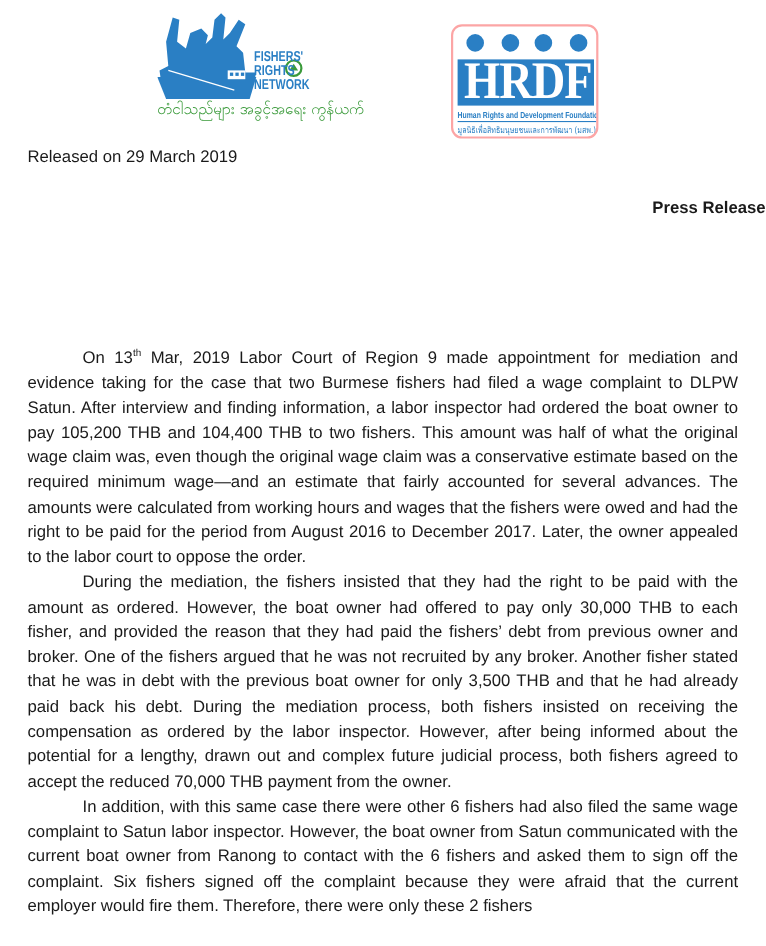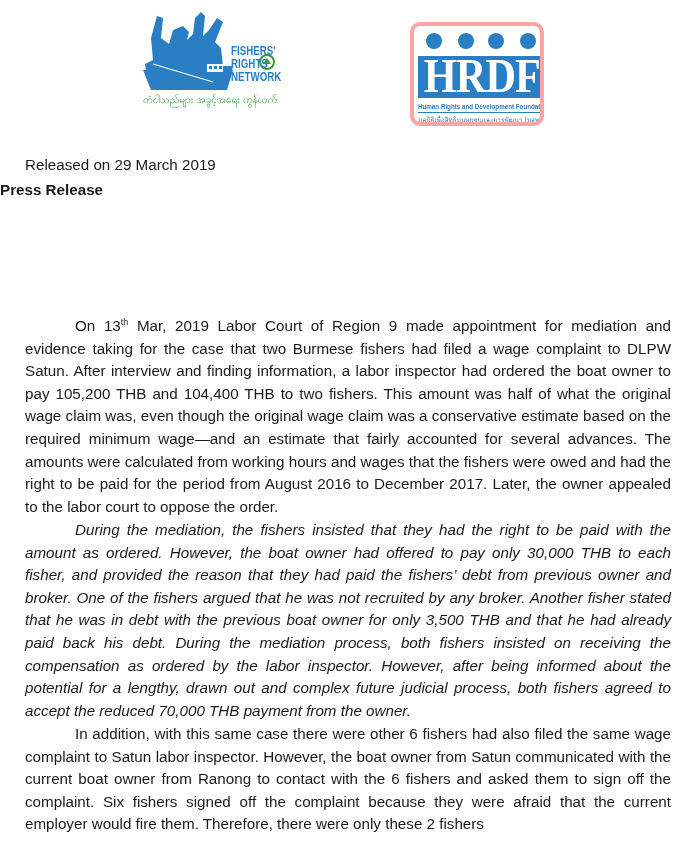--- a/index.html
+++ b/index.html
@@ -5,42 +5,42 @@
   html, body { margin:0; padding:0; background:#ffffff; }
   body { width:696px; height:860px; overflow:hidden; position:relative;
          font-family: "Liberation Sans Narrow", "Liberation Sans", sans-serif; color:#1a1a1a; }
   .page { position:absolute; left:0; top:0; width:696px; height:614px; }
   
   .frn-logo { position:absolute; left:143px; top:8px; width:134px; height:118px; }
   .frn-art { position:absolute; left:0; top:0; width:134px; height:82px; }
   .frn-text { position:absolute; left:88px; top:36px; color:#2a7fc4; font-weight:bold;
               font-size:13px; line-height:13px; font-family:"Liberation Sans", sans-serif;
               transform:scaleX(0.75); transform-origin:left top; letter-spacing:0; }
-  .frn-my { position:absolute; left:0; top:86px; width:134px; font-size:10px; color:#3a9a3a;
+  .frn-my { position:absolute; left:0; top:86px; width:134px; font-size:14px; color:#3a9a3a;
             white-space:nowrap; font-family:"DejaVu Sans", sans-serif; line-height:12px; }
   .hrdf-logo { position:absolute; left:410px; top:22px; width:134px; height:104px;
-               border:4px solid #fca5a5; border-radius:10px; box-sizing:border-box; overflow:hidden; }
+               border:2px solid #fca5a5; border-radius:10px; box-sizing:border-box; overflow:hidden; }
   .hrdf-dots { position:absolute; left:10px; top:6px; width:114px; height:18px; }
   .hrdf-band { position:absolute; left:4px; top:30px; width:124px; height:42px; background:#2a7fc4; }
   .hrdf-letters { position:absolute; left:2px; top:24px; width:130px; text-align:center;
                   font-family:"Liberation Serif", serif; font-weight:bold; font-size:48px; line-height:52px;
                   color:#ffffff; letter-spacing:-1px; transform:scaleX(0.88); }
   .hrdf-en { position:absolute; left:4px; top:76px; font-size:8px; color:#2a7fc4; font-weight:bold;
              white-space:nowrap; font-family:"Liberation Sans", sans-serif; transform:scaleX(0.78);
              transform-origin:left top; }
   .hrdf-th { position:absolute; left:4px; top:88px; font-size:8px; color:#2a7fc4; white-space:nowrap;
              font-family:"DejaVu Sans", sans-serif; transform:scaleX(0.8); transform-origin:left top; }
   .hrdf-line { position:absolute; left:4px; top:86px; width:126px; height:1px; background:#2a7fc4; }
 
   .text { position:absolute; left:25px; width:646px; font-size:15.2px; line-height:22.6px; }
-  .released { position:absolute; left:25px; top:156px; font-size:15.2px; }
-  .heading { position:absolute; left:0; width:696px; text-align:left; font-weight:bold; font-size:15.2px; }
+  .released { position:absolute; left:25px; top:134px; font-size:15.2px; }
+  .heading { position:absolute; left:0; width:696px; text-align:right; font-weight:bold; font-size:15.2px; }
   .para { text-align:justify; text-indent:50px; margin:0; }
   .p1 { top:315px; }
-  .p2 { top:519px;font-style:italic; }
+  .p2 { top:519px; }
   .p3 { top:723px; }
   sup { font-size:9px; line-height:0; vertical-align:6px; }
 </style>
 </head>
 <body>
 
 <div class="page">
 
   <div class="frn-logo">
     <svg class="frn-art" viewBox="0 0 134 82">

